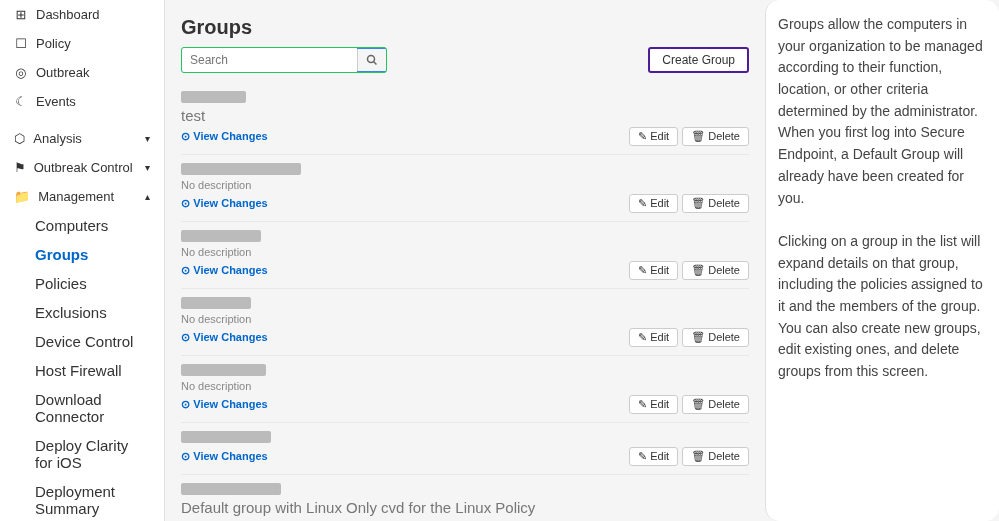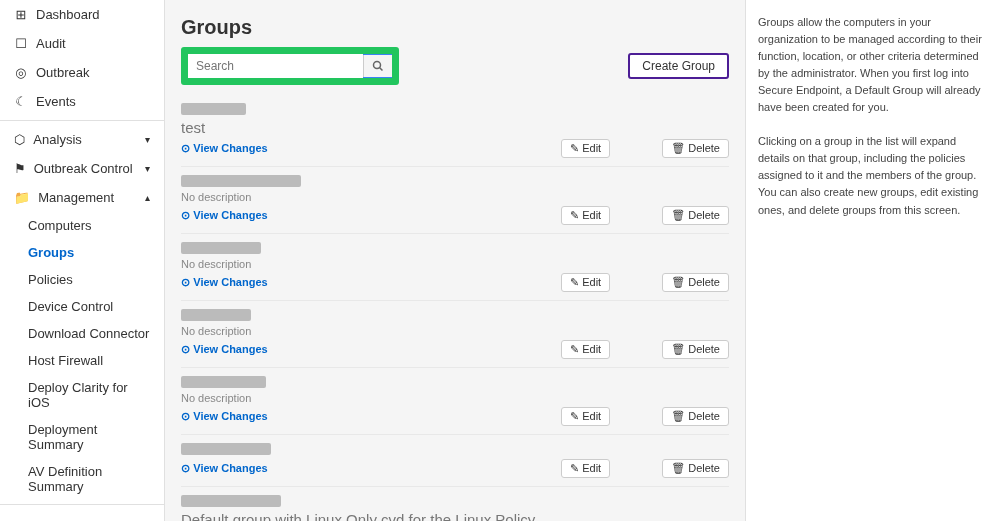--- a/index.html
+++ b/index.html
@@ -4,69 +4,69 @@
   <style>
     * { box-sizing: border-box; margin: 0; padding: 0; }
     body { font-family: -apple-system, BlinkMacSystemFont, 'Segoe UI', Arial, sans-serif; font-size: 13px; color: #333; background: #f5f5f5; display: flex; height: 521px; overflow: hidden; }
 
     
     .sidebar { width: 165px; background: #fff; border-right: 1px solid #e0e0e0; display: flex; flex-direction: column; height: 100%; overflow-y: auto; flex-shrink: 0; }
     .sidebar-item { display: flex; align-items: center; padding: 7px 14px; cursor: pointer; font-size: 13px; color: #333; gap: 8px; }
     .sidebar-item .icon { width: 14px; height: 14px; display: inline-flex; align-items: center; justify-content: center; flex-shrink: 0; }
     .sidebar-section { display: flex; align-items: center; padding: 7px 14px; cursor: pointer; font-size: 13px; color: #333; gap: 8px; font-weight: 500; }
     .sidebar-section .chevron { margin-left: auto; font-size: 10px; }
-    .sidebar-sub-item { display: flex; align-items: center; padding: 6px 14px 6px 28px; cursor: pointer; font-size: 13px; color: #333; }
+    .sidebar-sub-item { display: flex; align-items: center; padding: 6px 14px 6px 28px; cursor: pointer; font-size: 15px; color: #333; margin-left: 7px; }
     .sidebar-sub-item.active { color: #0066cc; font-weight: 600; }
     .sidebar-divider { height: 1px; background: #e0e0e0; margin: 4px 0; }
 
     
     .main { flex: 1; display: flex; height: 100%; overflow: hidden; }
     .content-area { flex: 1; display: flex; flex-direction: column; overflow: hidden; }
     .content-header { padding: 16px 16px 8px 16px; }
     .content-header h1 { font-size: 20px; font-weight: 600; color: #333; }
 
     .content-body { flex: 1; overflow-y: auto; padding: 0 16px 8px 16px; }
 
     
     .toolbar-row { display: flex; align-items: center; justify-content: space-between; margin-bottom: 10px; }
-    .search-box { display: flex; align-items: center; border: 7px solid #22c55e; border-radius: 3px; background: #3b82f6; padding: 0; overflow: hidden; }
+    .search-box { display: flex; align-items: center; border: 1px solid #22c55e; border-radius: 3px; background: #3b82f6; padding: 0; overflow: hidden; }
     .search-box input { border: none; outline: none; padding: 5px 8px; font-size: 12px; width: 175px; }
     .search-box button { background: #f5f5f5; border: none; border-left: 1px solid #ccc; padding: 5px 8px; cursor: pointer; display: flex; align-items: center; }
     .create-group-btn { background: #fff; border: 2px solid #4c1d95; color: #333; padding: 4px 12px; border-radius: 3px; cursor: pointer; font-size: 12px; font-weight: 500; }
 
     
     .group-list { display: flex; flex-direction: column; gap: 0; }
     .group-row { border-bottom: 1px solid #e8e8e8; padding: 8px 0; }
     .group-name-bar { height: 12px; background: #bbb; border-radius: 2px; margin-bottom: 4px; }
     .group-desc { font-size: 11px; color: #888; margin-bottom: 3px; }
     .group-desc-text { font-size: 15px; color: #777; margin-bottom: 3px; }
     .group-actions { display: flex; align-items: center; justify-content: space-between; }
     .view-changes { font-size: 11px; color: #0066cc; cursor: pointer; display: flex; align-items: center; gap: 3px; font-weight: bold; }
-    .btn-group { display: flex; gap: 20px; }
+    .btn-group { display: flex; gap: 4px; }
     .btn-edit, .btn-delete { font-size: 11px; padding: 2px 8px; border-radius: 3px; cursor: pointer; display: flex; align-items: center; gap: 3px; }
     .btn-edit { background: #fff; border: 1px solid #ccc; color: #333; }
-    .btn-delete { background: #fff; border: 1px solid #ccc; color: #333; margin-left: 32px; }
-
-    
-    .info-panel { width: 254px; padding: 14px 12px; font-size: 11px; color: #444; line-height: 1.55; border-left: 1px solid #e0e0e0; background: #fff; flex-shrink: 0; overflow-y: auto; }
+    .btn-delete { background: #fff; border: 1px solid #ccc; color: #333; }
+
+    
+    .info-panel { width: 234px; padding: 14px 12px; font-size: 14px; color: #444; line-height: 1.55; border-left: 1px solid #e0e0e0; background: #fff; flex-shrink: 0; overflow-y: auto; border-radius: 14px; }
 
     
     .search-icon-svg { width: 12px; height: 12px; }
   </style>
 </head>
 <body>
 
 <div class="sidebar">
   <div class="sidebar-item">
     <span class="icon">⊞</span>
     <span>Dashboard</span>
   </div>
   <div class="sidebar-item">
     <span class="icon">☐</span>
-    <span>Audit</span>
+    <span>Policy</span>
   </div>
   <div class="sidebar-item">
     <span class="icon">◎</span>
     <span>Outbreak</span>
   </div>
   <div class="sidebar-item">
     <span class="icon">☾</span>
     <span>Events</span>
   </div>
   <div class="sidebar-divider"></div>
@@ -88,27 +88,30 @@
   <div class="sidebar-sub-item">
     <span>Computers</span>
   </div>
   <div class="sidebar-sub-item active">
     <span>Groups</span>
   </div>
   <div class="sidebar-sub-item">
     <span>Policies</span>
   </div>
   <div class="sidebar-sub-item">
+    <span>Exclusions</span>
+  </div>
+  <div class="sidebar-sub-item">
     <span>Device Control</span>
   </div>
   <div class="sidebar-sub-item">
+    <span>Host Firewall</span>
+  </div>
+  <div class="sidebar-sub-item">
     <span>Download Connector</span>
-  </div>
-  <div class="sidebar-sub-item">
-    <span>Host Firewall</span>
   </div>
   <div class="sidebar-sub-item">
     <span>Deploy Clarity for iOS</span>
   </div>
   <div class="sidebar-sub-item">
     <span>Deployment Summary</span>
   </div>
   <div class="sidebar-sub-item">
     <span>AV Definition Summary</span>
   </div>

